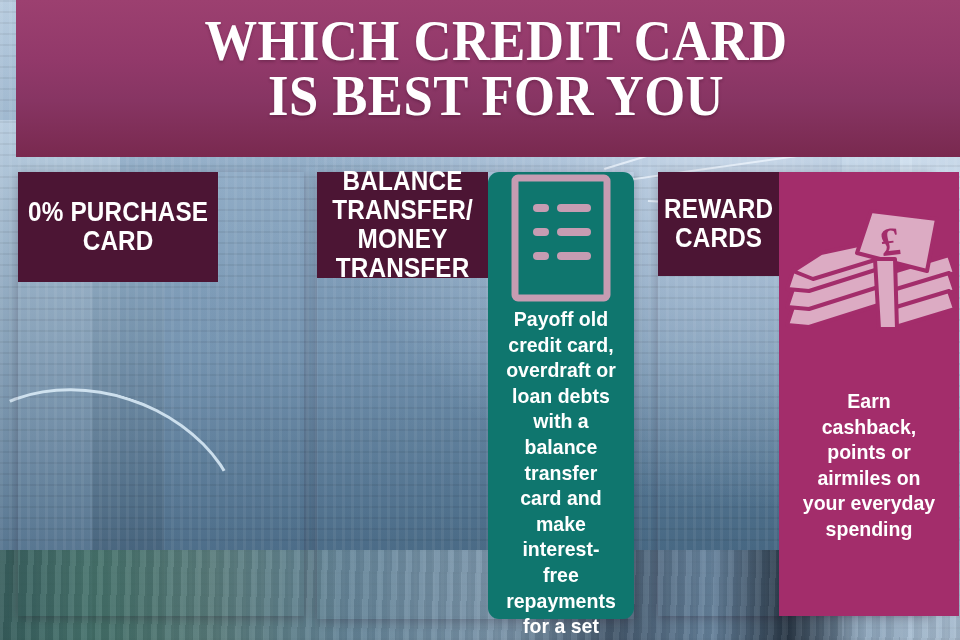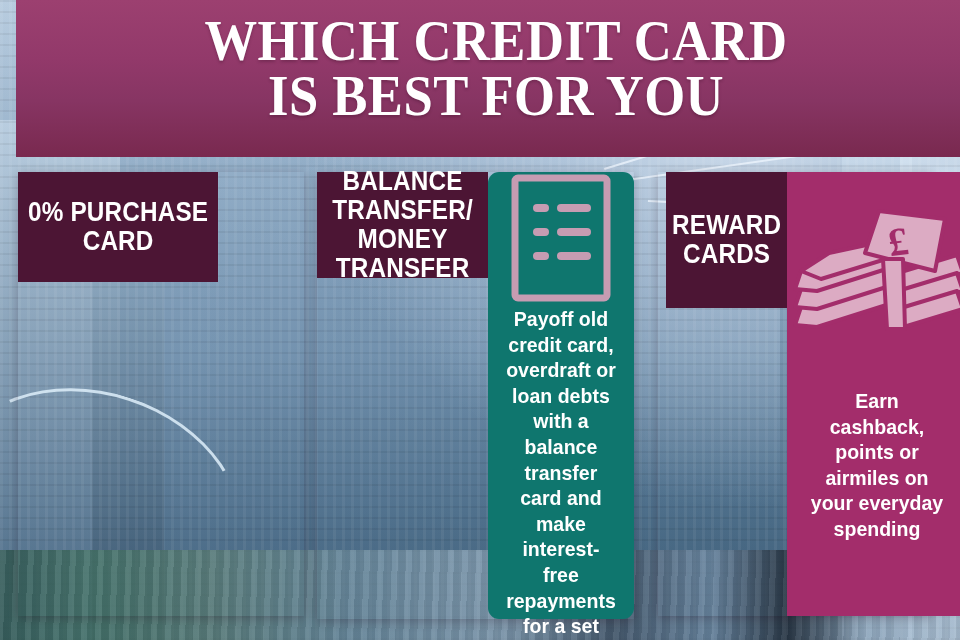--- a/index.html
+++ b/index.html
@@ -167,21 +167,21 @@
   #card-0 .card-icon { height: 205px; }
   #card-0 .card-desc { margin-top: 4px; }
 
   #card-1 { left: 317px; top: 172px; width: 317px; height: 447px; }
   #card-1 .card-head { height: 106px; }
   #card-1 .card-body { background: #0f766e; border-radius: 11px; }
   #card-1 .card-icon { height: 172px; }
   #card-1 .card-desc { margin-top: 2px; }
 
   #card-2 { left: 658px; top: 172px; width: 274px; height: 444px; }
-  #card-2 .card-head { height: 136px; margin-left: 8px; }
+  #card-2 .card-head { height: 104px; }
   #card-2 .card-body { background: #a32d6b; }
   #card-2 .card-icon { height: 210px; }
   #card-2 .card-desc { margin-top: 6px; }
 </style>
 </head>
 <body>
 
 <div id="page">
 
   <div class="bg-photo">

